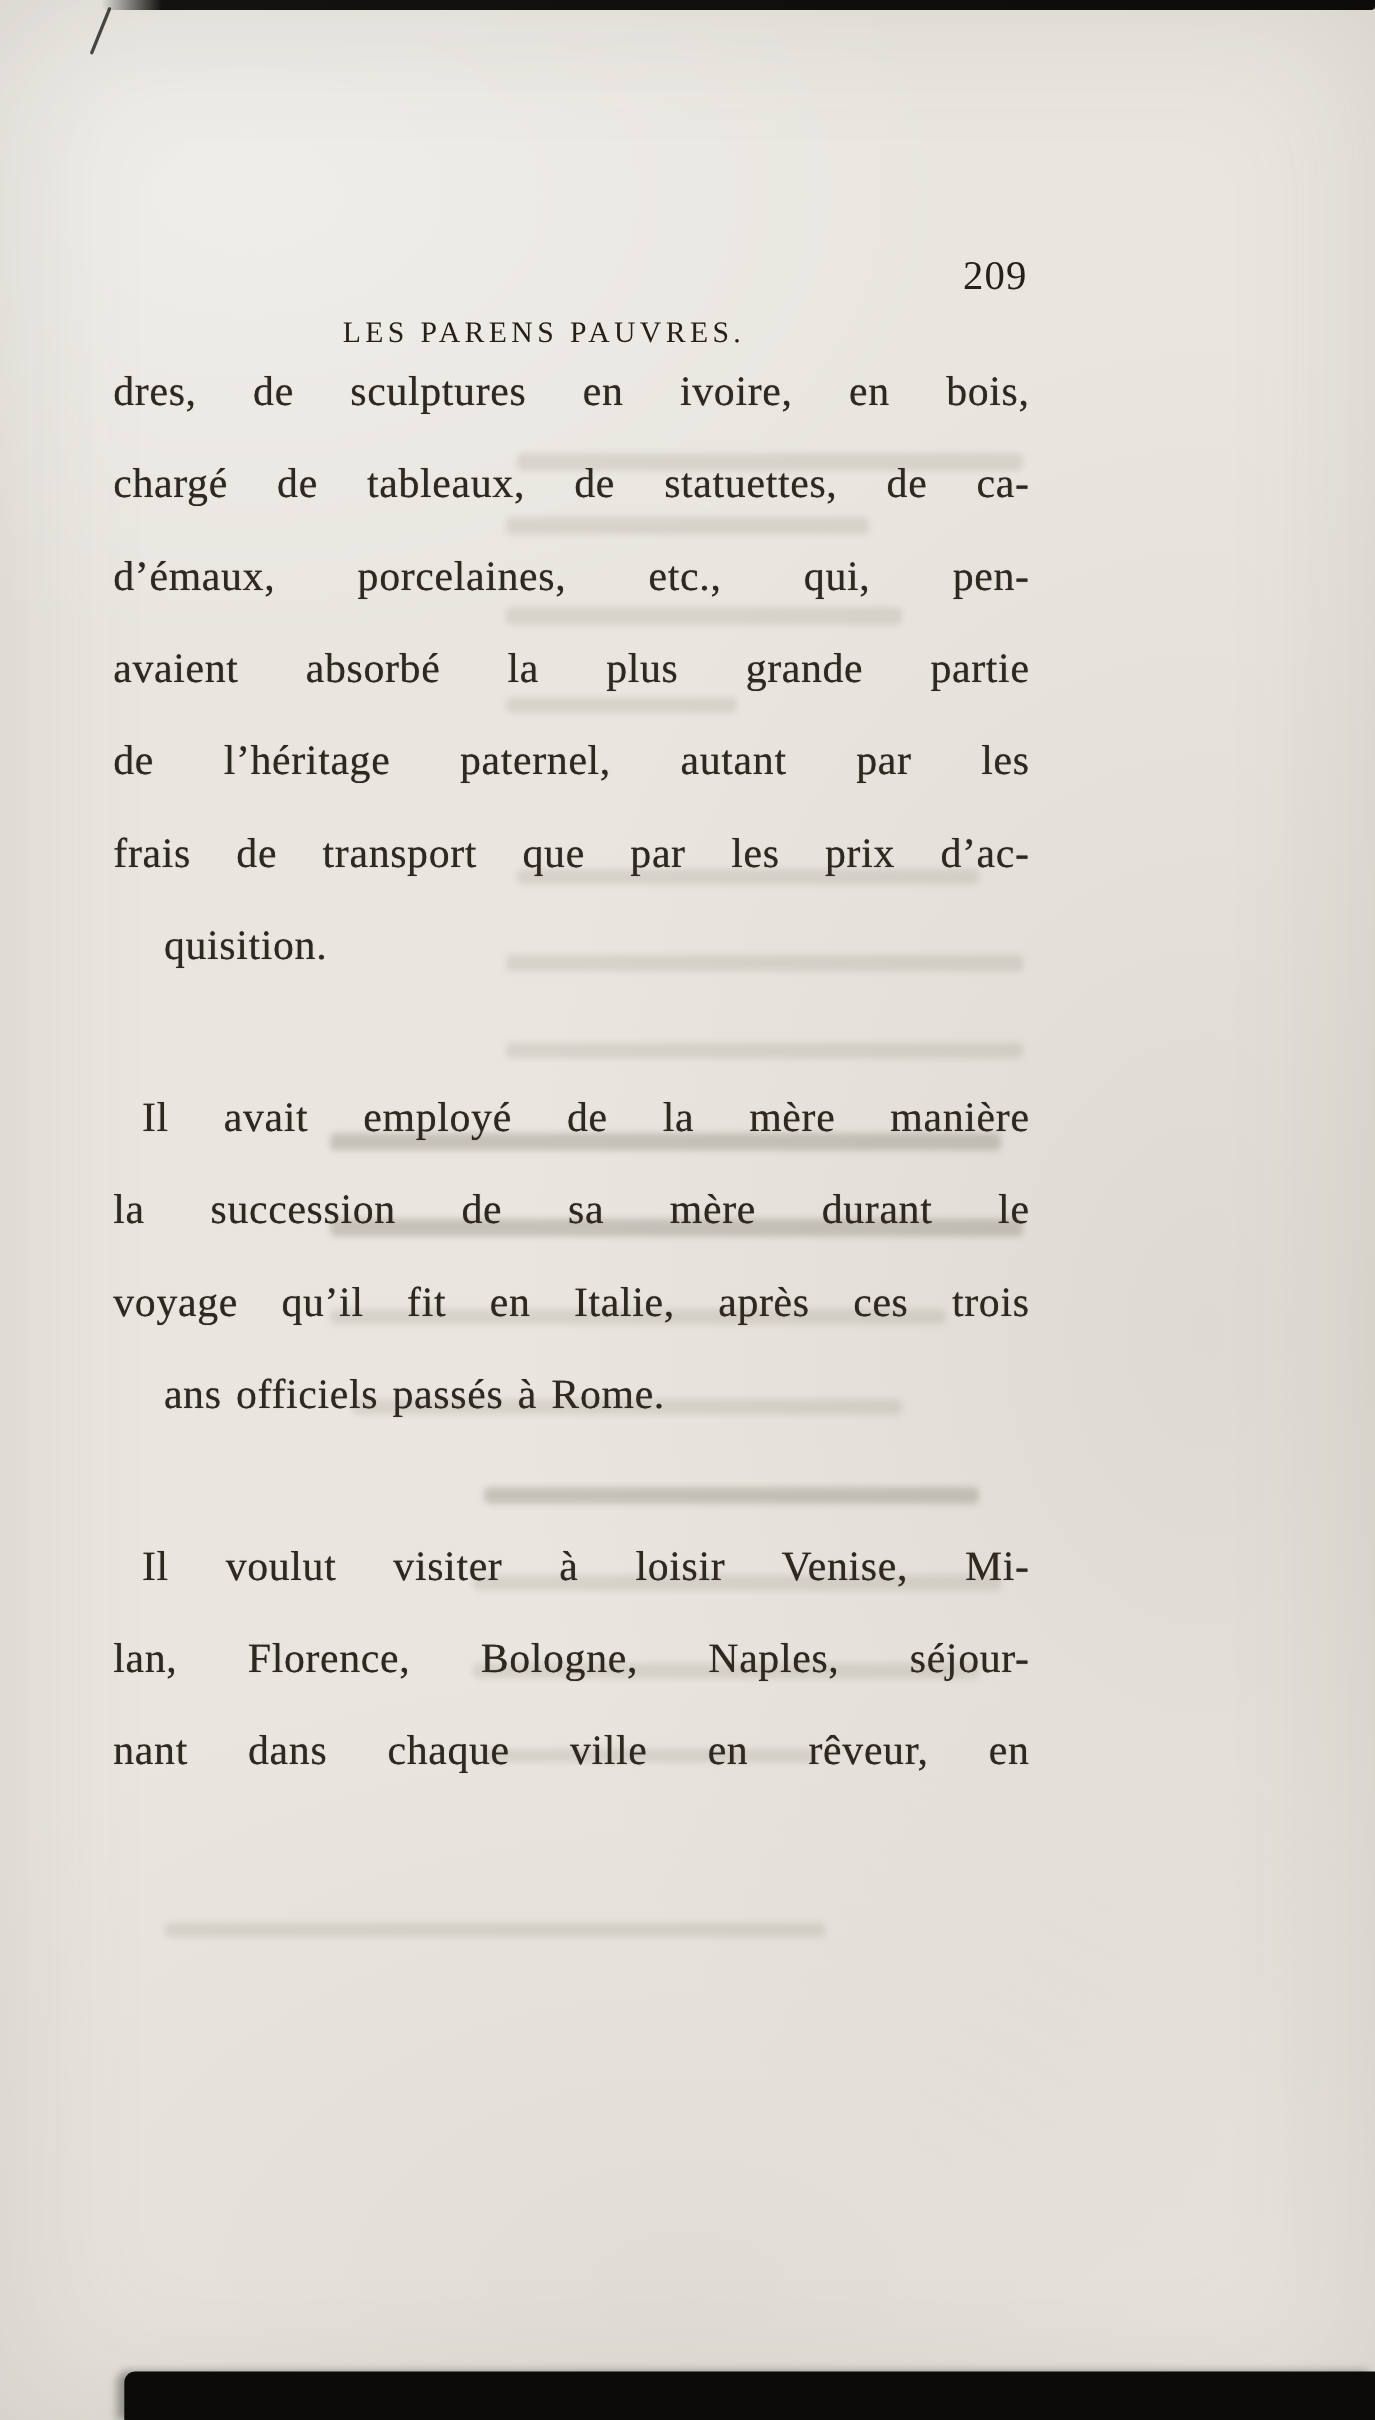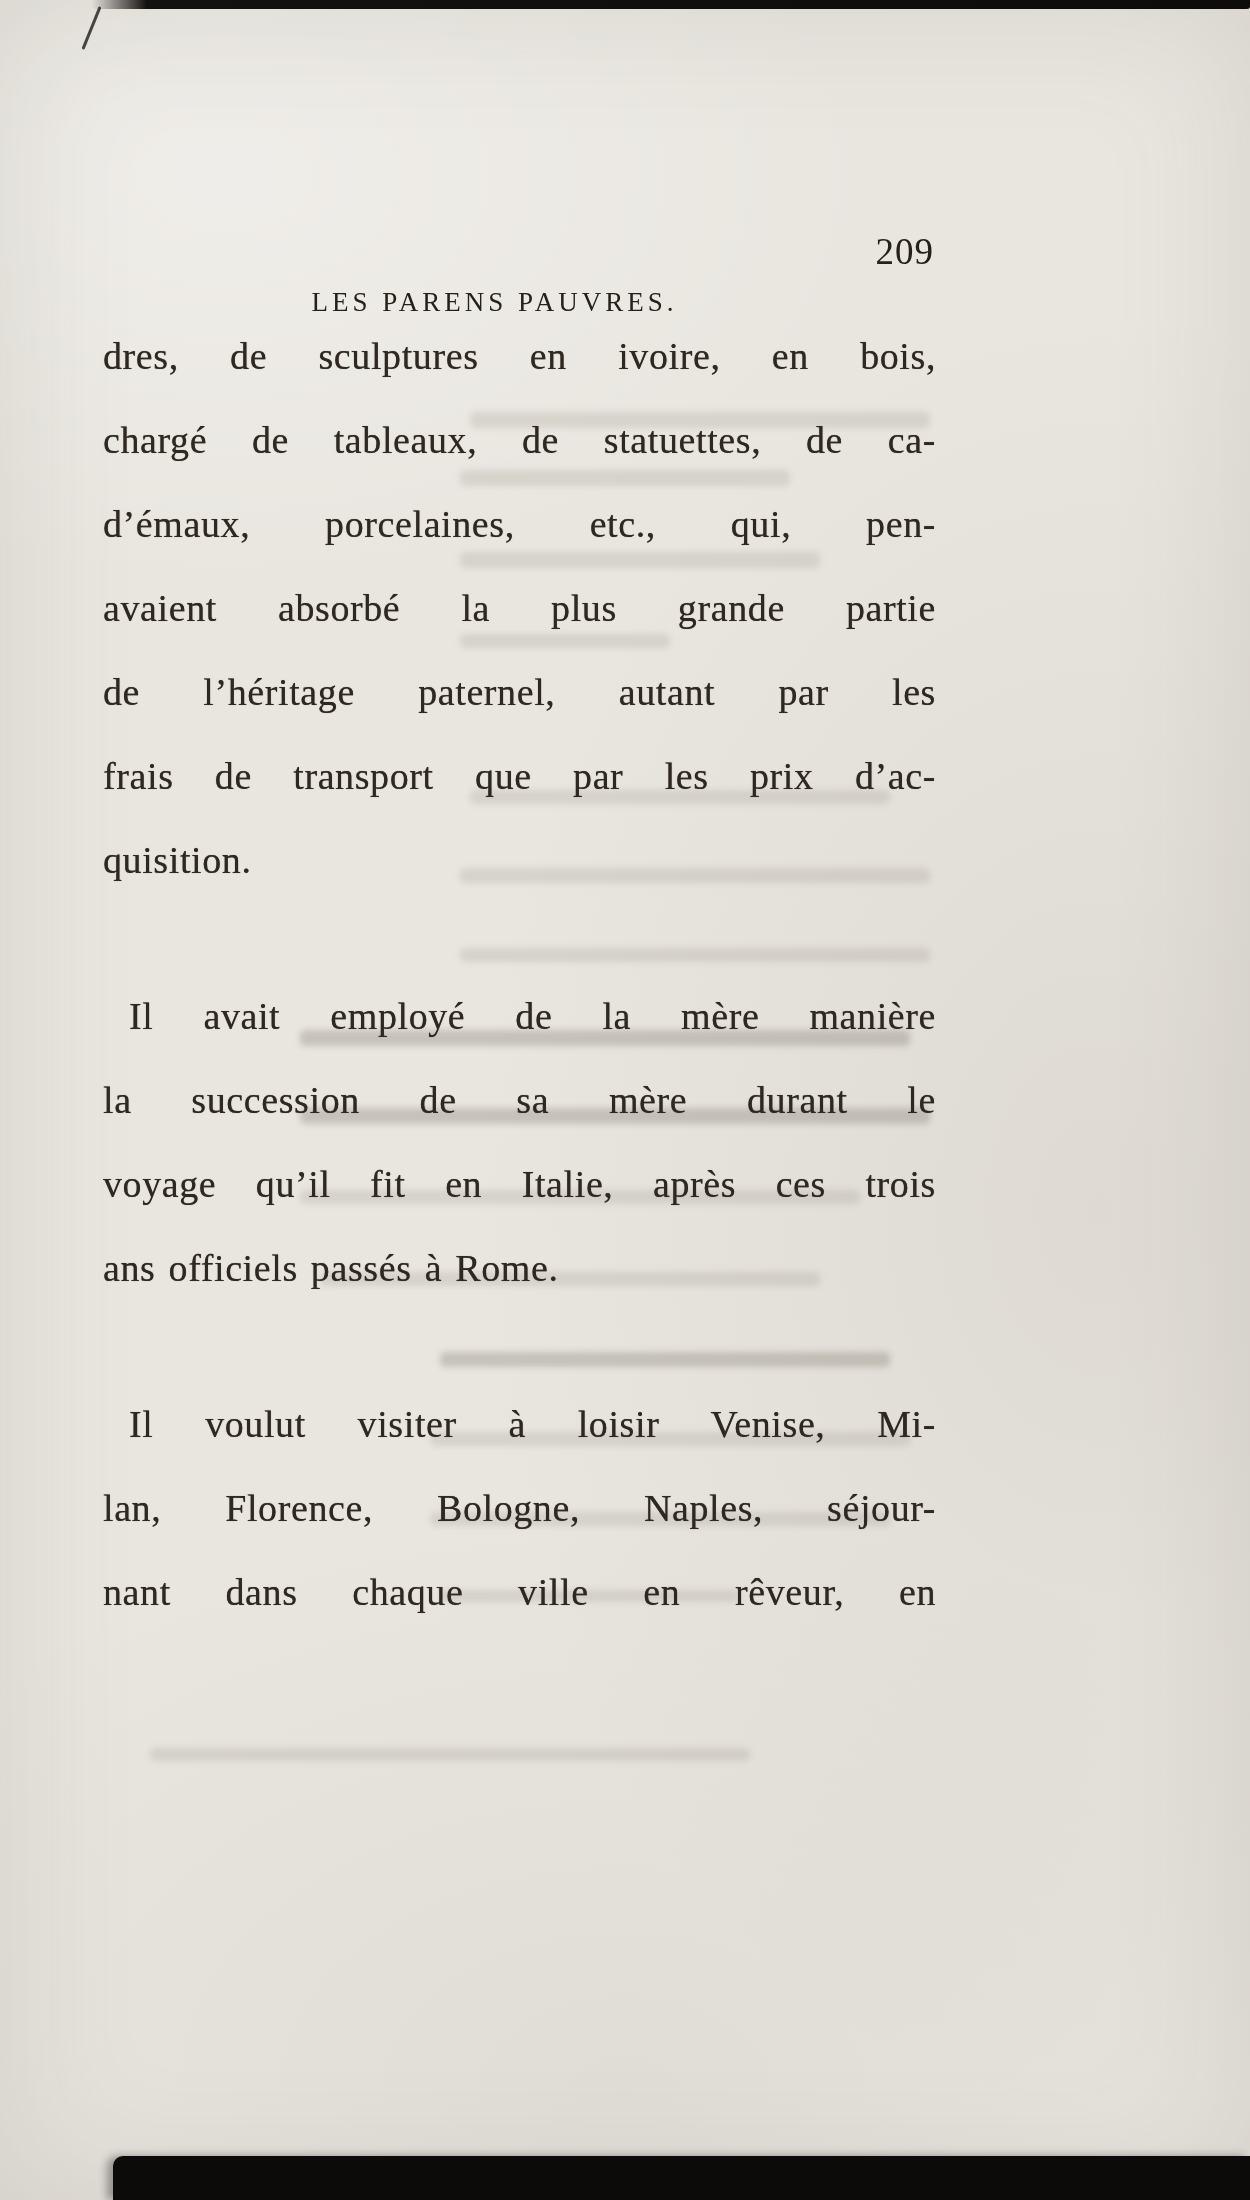--- a/index.html
+++ b/index.html
@@ -97,21 +97,21 @@
   .paragraph { margin: 0; }
   .paragraph + .paragraph { margin-top: 72px; }
   .paragraph.indent .line:first-child { text-indent: 26px; }
   .line {
     line-height: 84px;
     height: 84px;
     text-align: justify;
     text-align-last: justify;
     white-space: normal;
   }
-  .line.l { text-align-last: left; }
+  .line.l { text-align-last: left; margin-left: 46px; }
 </style>
 </head>
 <body>
 
 <div class="scan">
 
   <div class="edge-top"></div>
   <div class="pen-mark"></div>
 
   <div class="ghost" style="top:412px;  left:470px; width:460px; height:16px;"></div>

